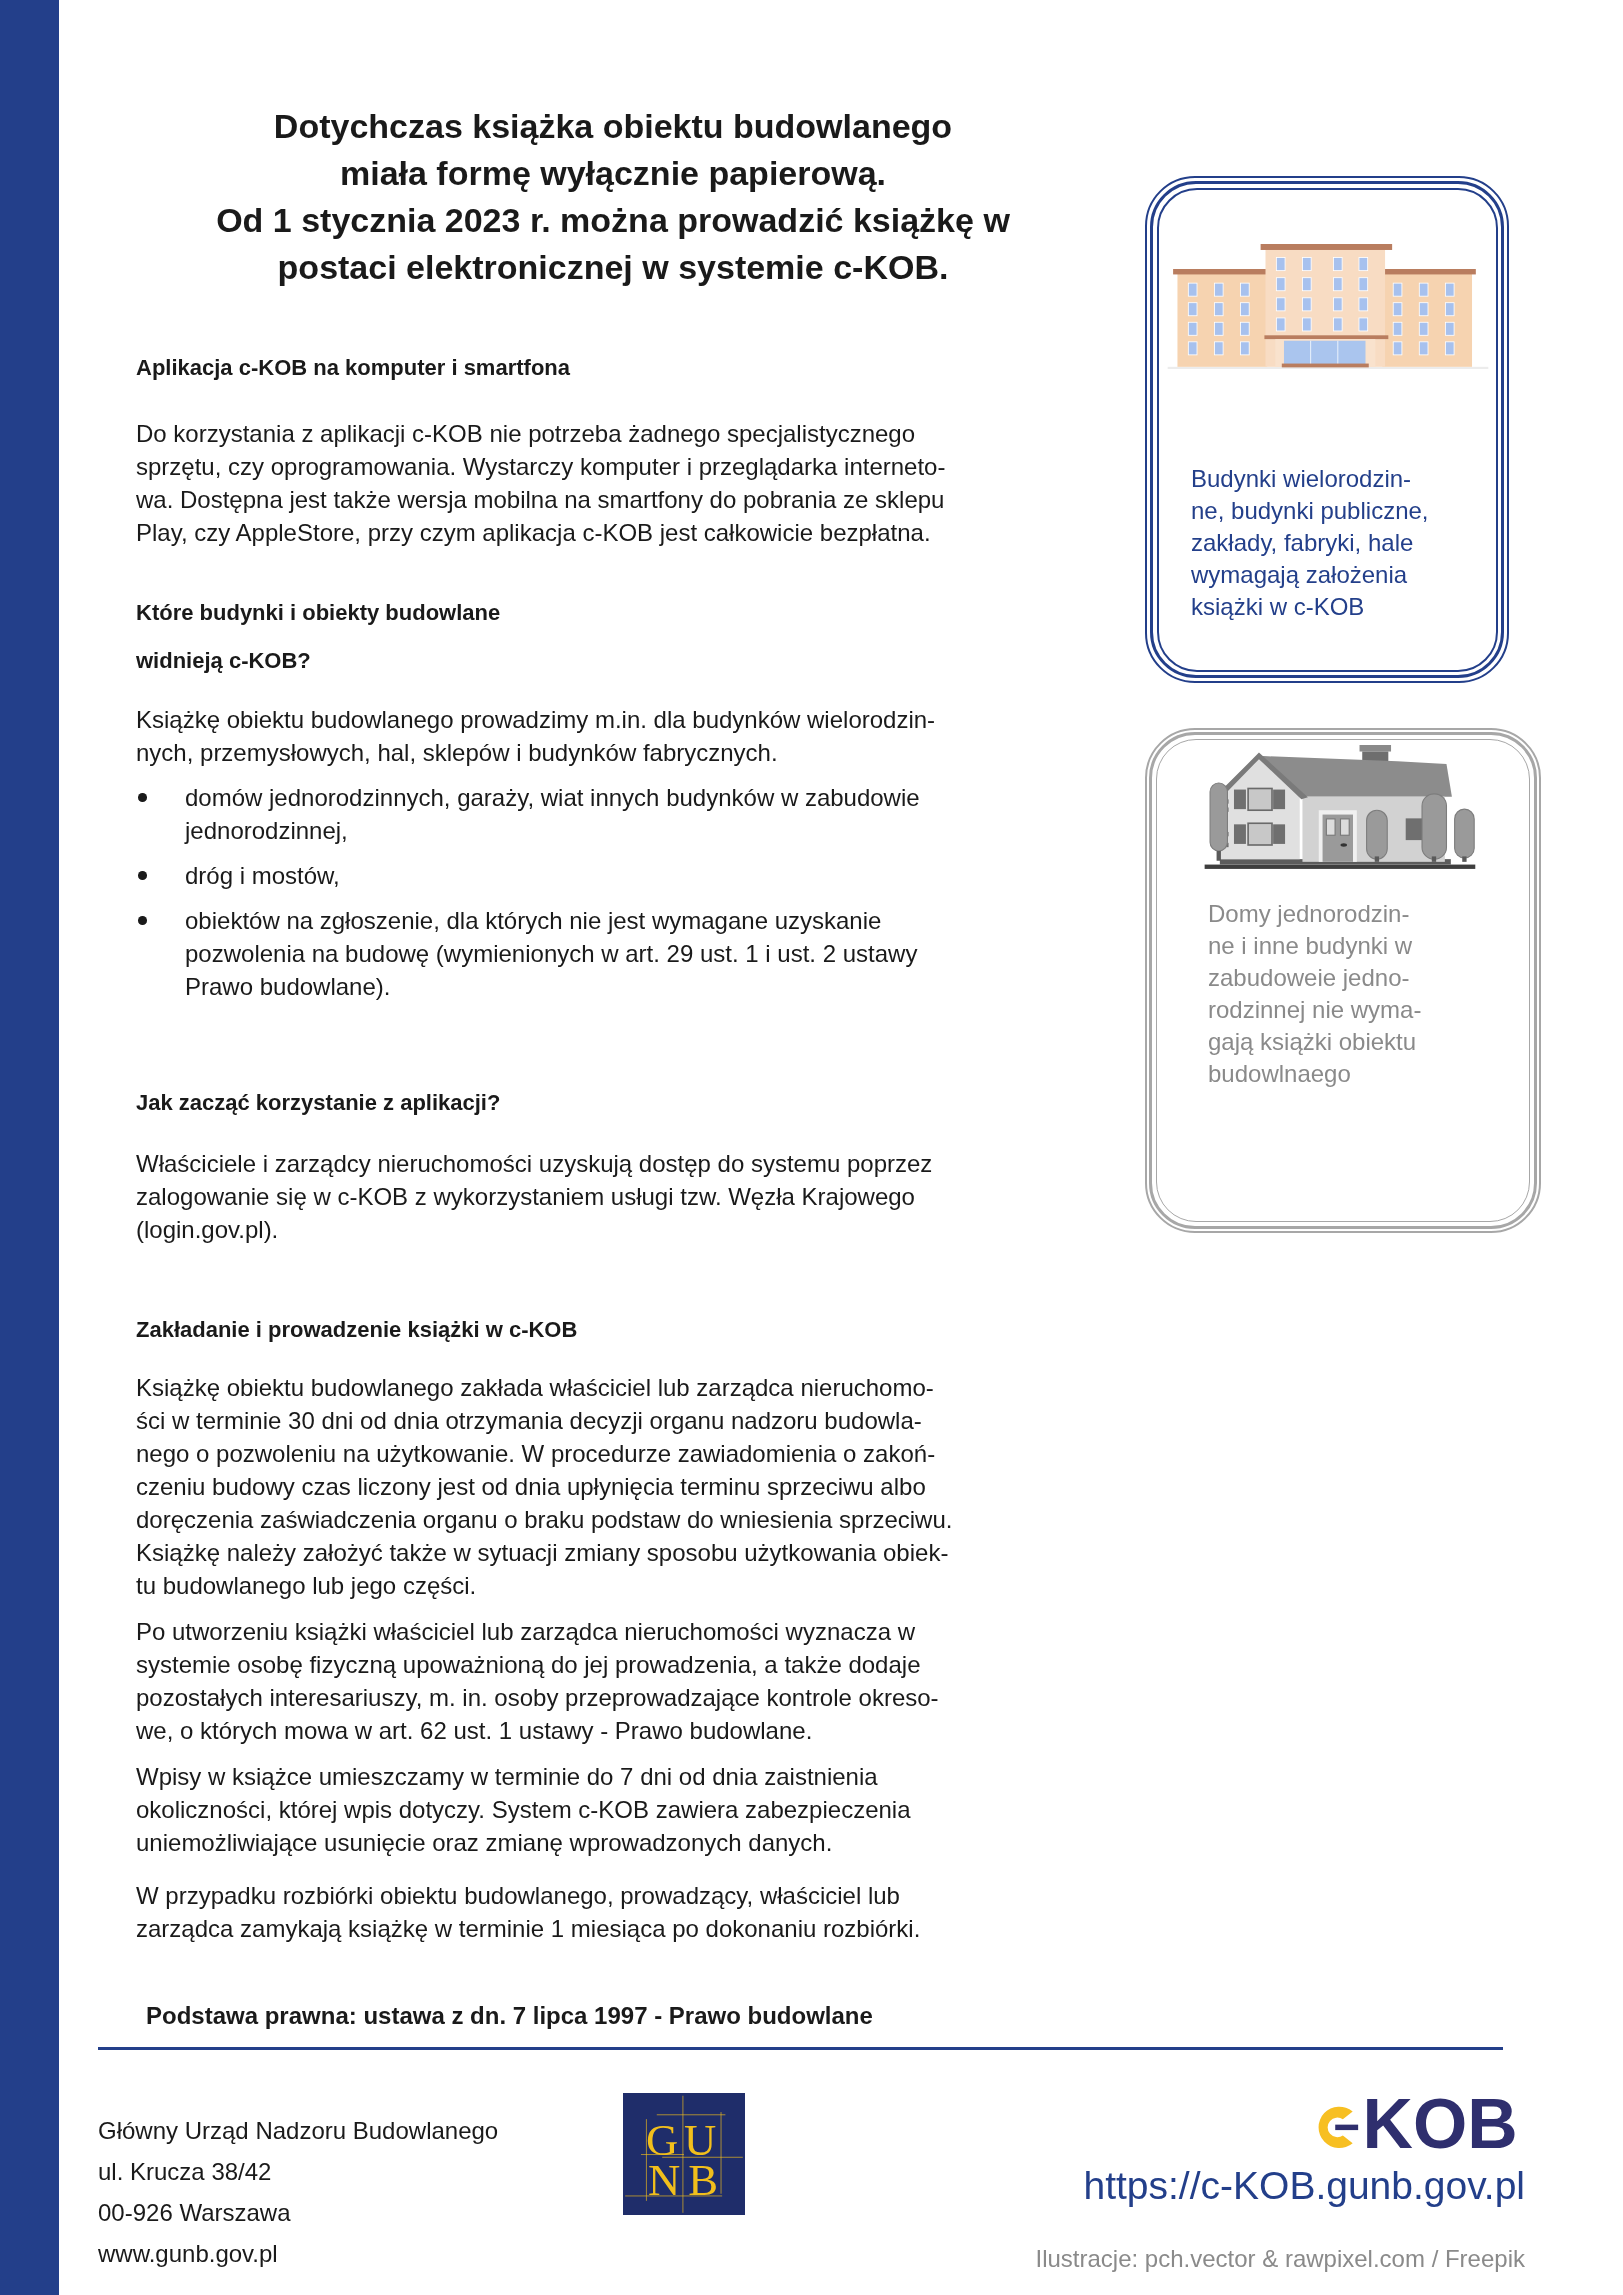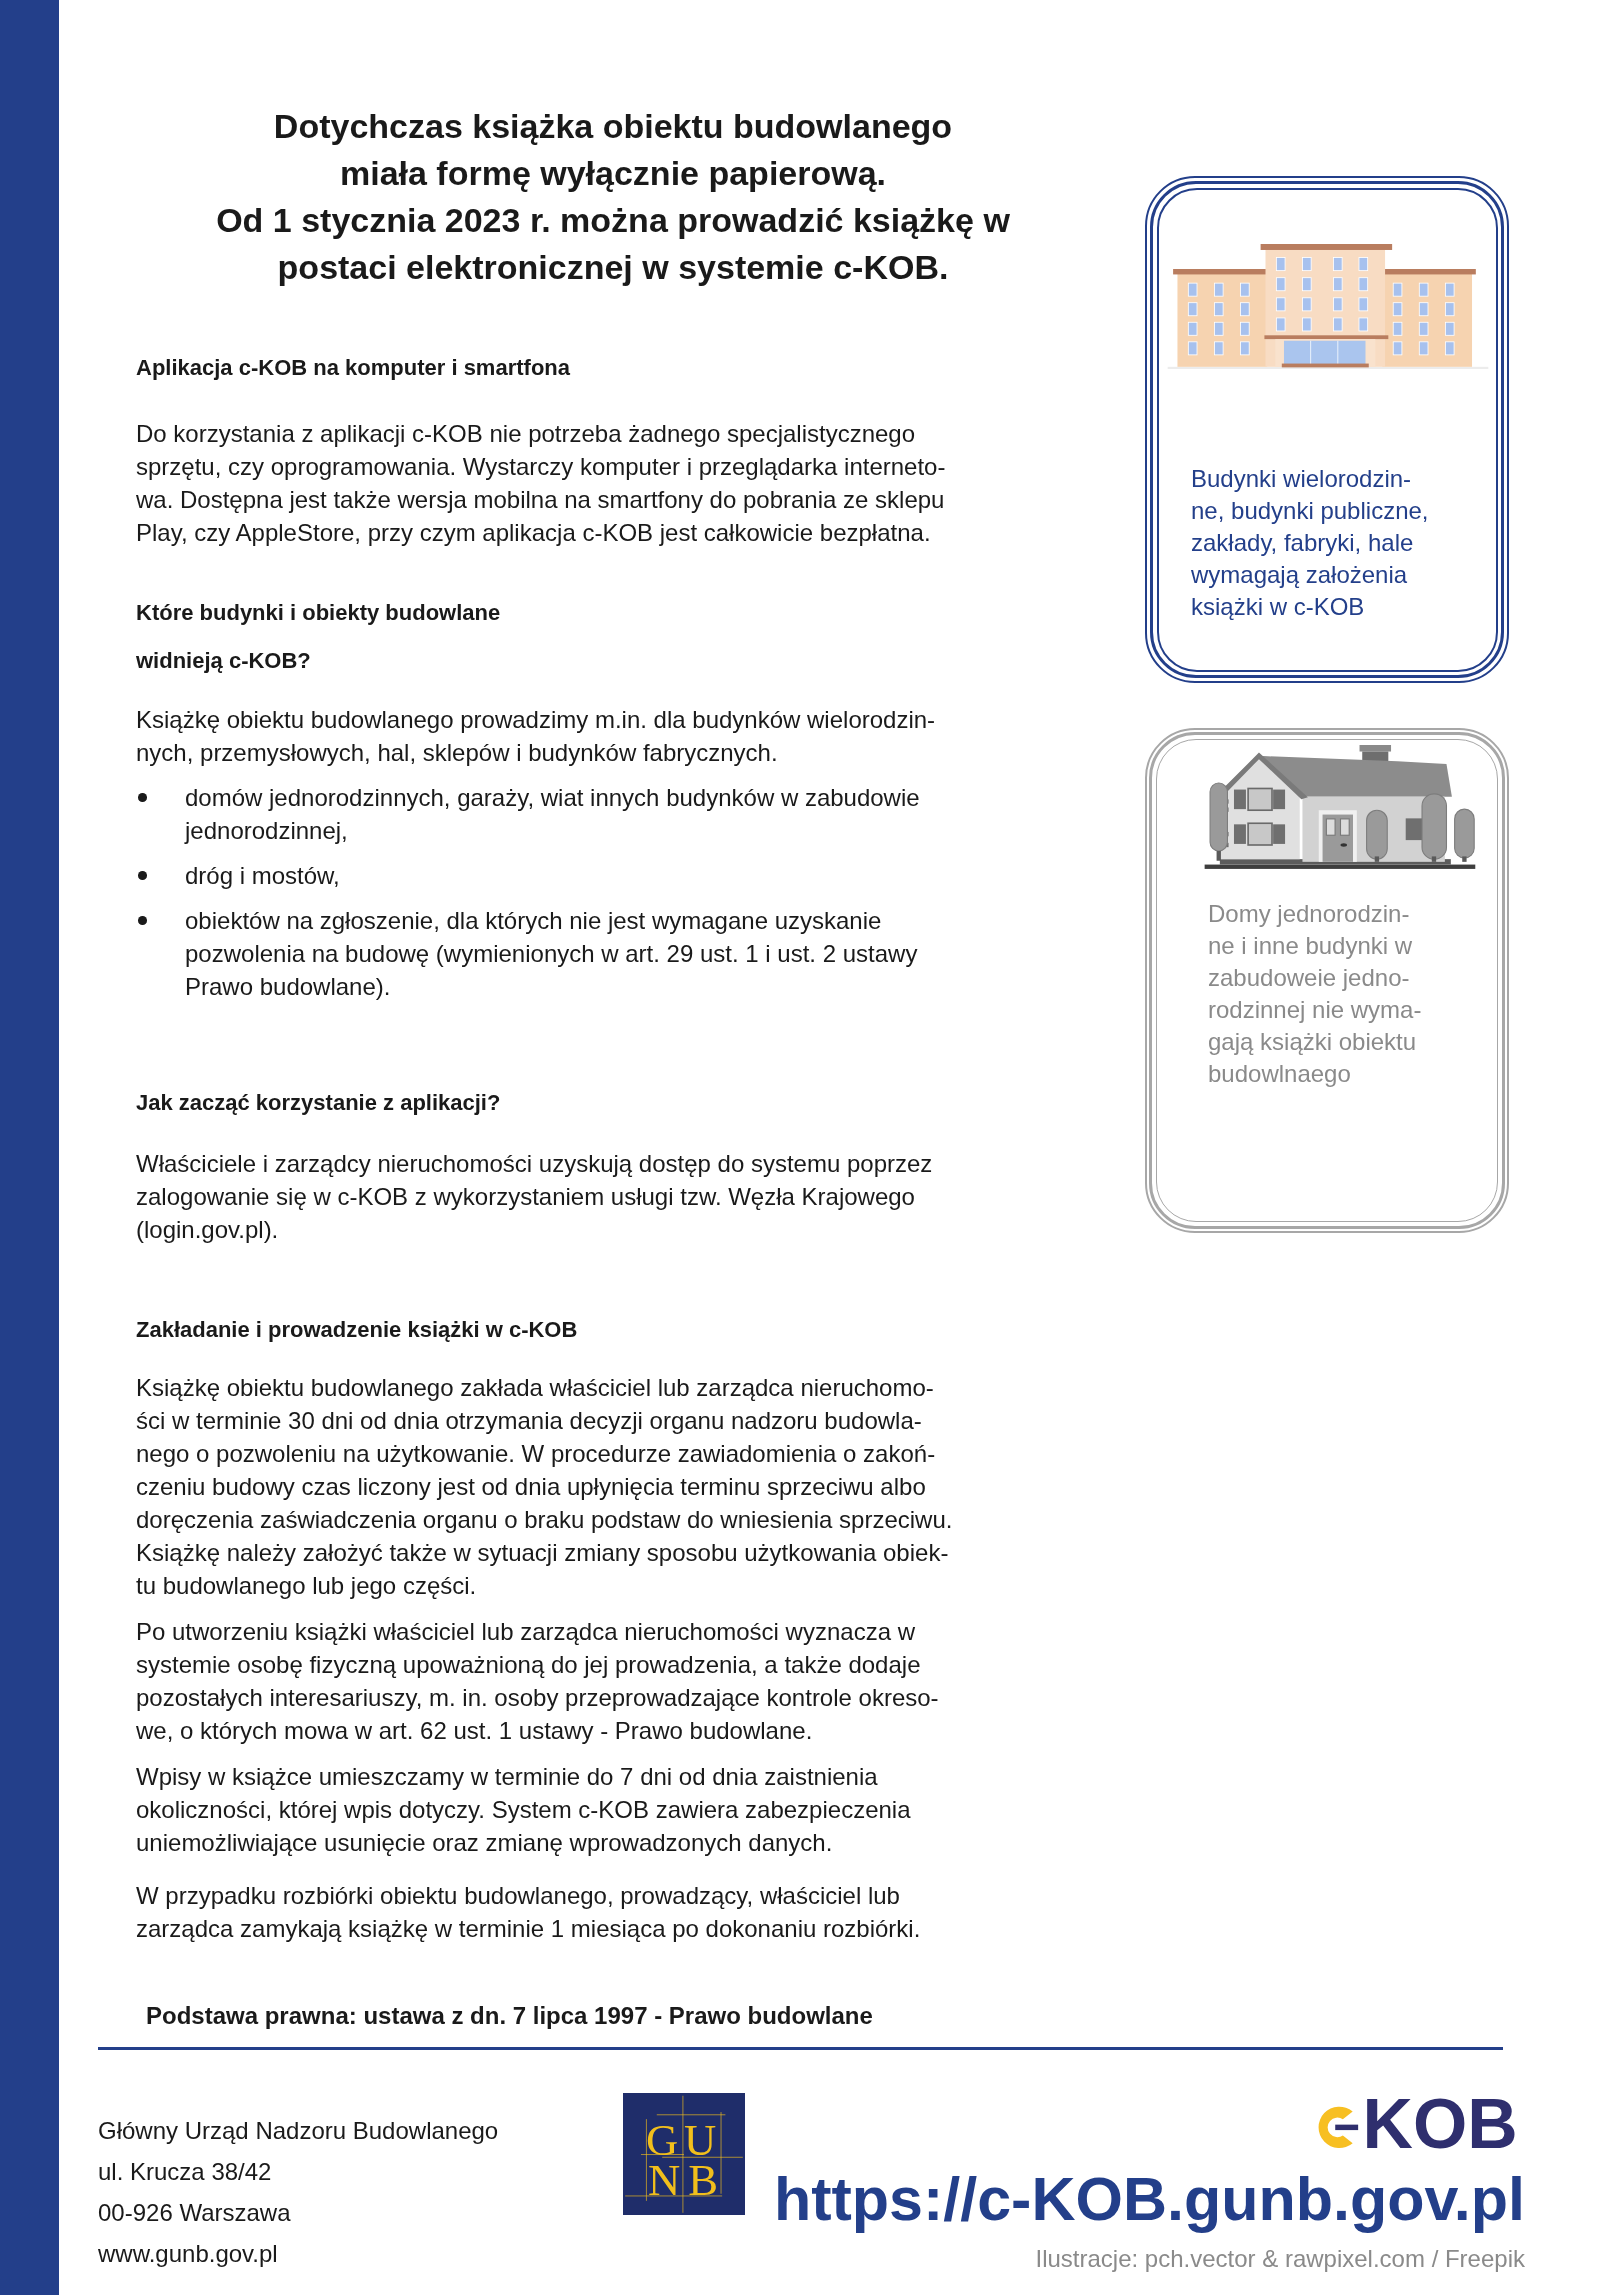--- a/index.html
+++ b/index.html
@@ -23,21 +23,21 @@
   .card-blue .r3 { inset:11.5px; border:2.2px solid #233f8a; border-radius:40px; }
   .card-grey .r1 { inset:0; border:2.2px solid #a7a7a7; border-radius:50px; }
   .card-grey .r2 { inset:4.4px; border:3.8px solid #a7a7a7; border-radius:46px; }
   .card-grey .r3 { inset:11px; border:1.6px solid #a7a7a7; border-radius:40px; }
   .card-text { position:absolute; font-size:24px; line-height:32px; }
   .card-text div { white-space:nowrap; }
   .divider { position:absolute; left:98px; top:2047px; width:1405px; height:3.3px; background:#233f8a; }
   .footer-addr { left:98px; top:2110px; font-size:24px; line-height:41px; color:#1a1a1a; }
   .gunb { position:absolute; left:623px; top:2093px; width:122px; height:122px; background:#1f2d6a; }
   .ckob-logo { position:absolute; left:1310px; top:2093px; height:60px; width:213px; }
-  .url { position:absolute; right:98px; top:2164px; font-size:61px; font-weight:bold; color:#233f8a; white-space:nowrap;margin-left:16px; }
+  .url { position:absolute; right:98px; top:2164px; font-size:39px; font-weight:normal; color:#233f8a; white-space:nowrap;margin-left:16px; }
   .credits { position:absolute; right:98px; top:2245px; font-size:24px; color:#8a8a8a; white-space:nowrap; }
 </style>
 </head>
 <body>
 
 <div class="stripe"></div>
 
 <div class="abs lead">
   <div>Dotychczas książka obiektu budowlanego</div>
   <div>miała formę wyłącznie papierową.</div>
@@ -188,21 +188,21 @@
   </svg>
   <div class="card-text" style="left:46px; top:287px; color:#233f8a;">
     <div>Budynki wielorodzin-</div>
     <div>ne, budynki publiczne,</div>
     <div>zakłady, fabryki, hale</div>
     <div>wymagają założenia</div>
     <div>książki w c-KOB</div>
   </div>
 </div>
 
-<div class="card card-grey" style="left:1145px; top:728px; width:364px; height:505px;">
+<div class="card card-grey" style="left:1145px; top:728px; width:396px; height:505px;">
   <div class="ring r1"></div>
     <div class="ring r2"></div>
     <div class="ring r3"></div>
   <svg style="position:absolute; left:59px; top:17.4px;" width="273" height="125" viewBox="0 0 500 230">
     <rect x="0" y="220" width="498" height="8" fill="#3e3e3e"></rect>
     <rect x="28" y="210" width="425" height="10" fill="#5c5c5c"></rect>
 
     <rect x="285" y="0" width="58" height="12" fill="#8a8a8a"></rect>
     <rect x="290" y="12" width="48" height="28" fill="#6e6e6e"></rect>
 

